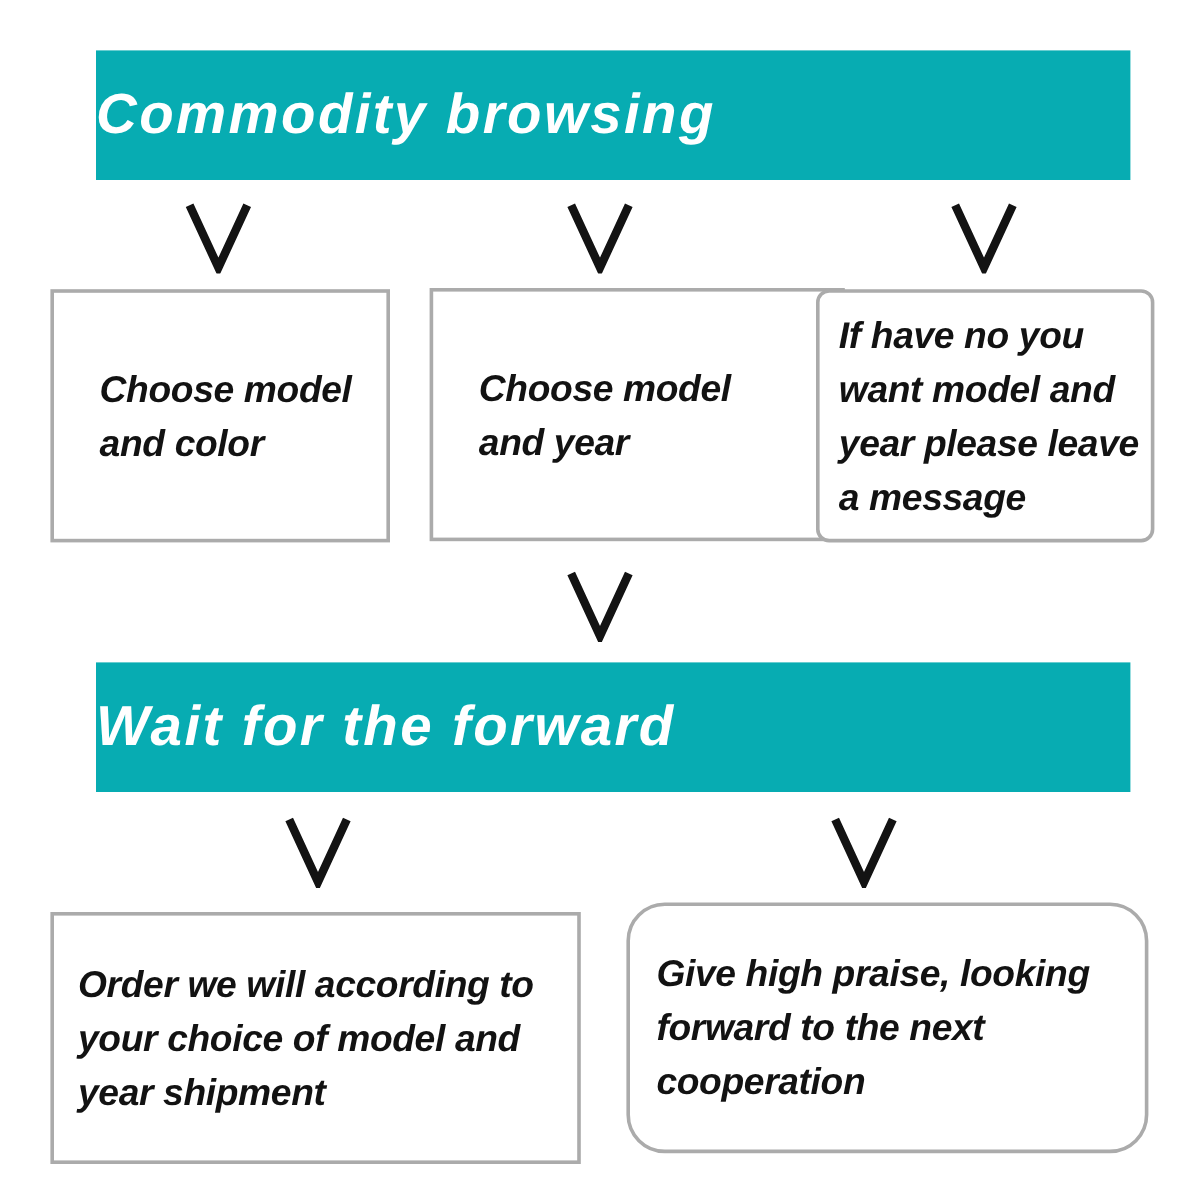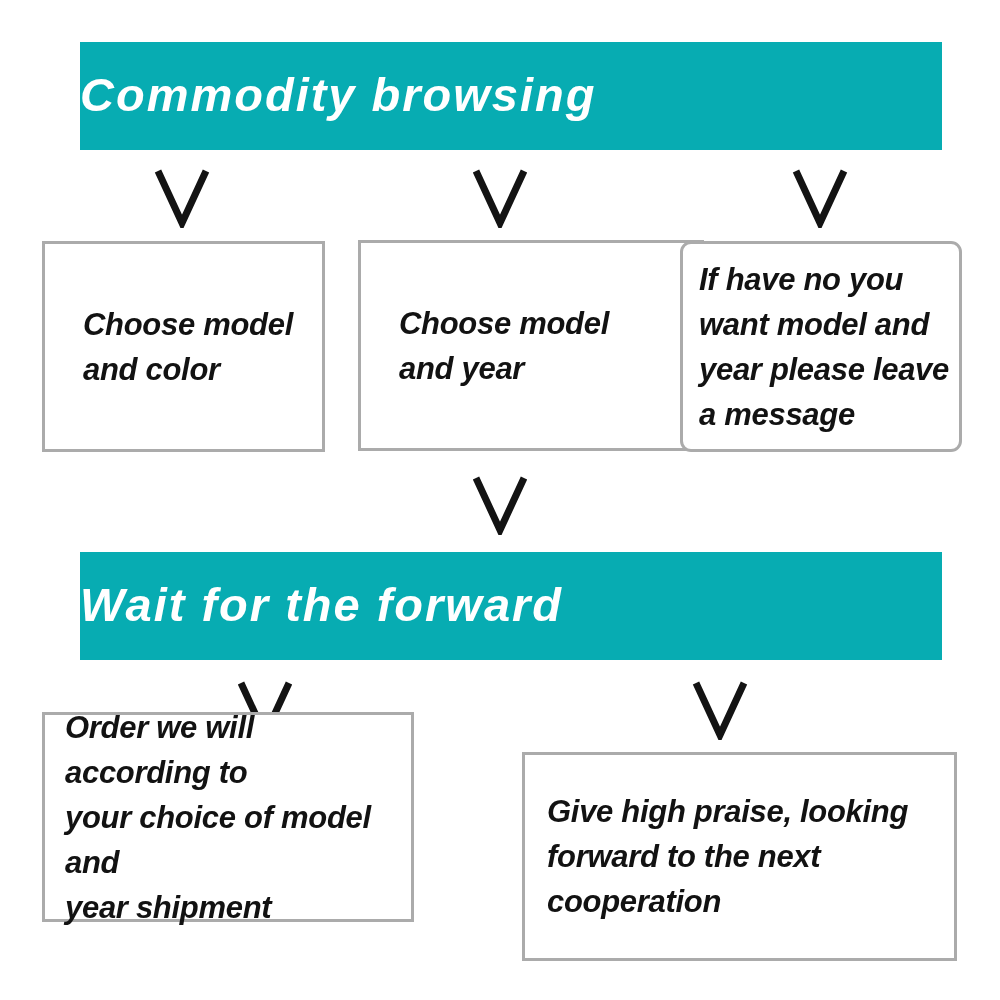--- a/index.html
+++ b/index.html
@@ -44,22 +44,22 @@
     font-size: 31px;
     font-weight: bold;
     font-style: italic;
     line-height: 45px;
     white-space: pre-line;
     letter-spacing: -0.3px;
   }
   #box-1 { left: 42px;  top: 241px; width: 283px; height: 211px; padding: 0 8px 0 38px; }
   #box-2 { left: 358px; top: 240px; width: 346px; height: 211px; padding: 0 8px 0 38px; }
   #box-3 { left: 680px; top: 241px; width: 282px; height: 211px; padding: 0 6px 0 16px; border-radius: 11px; }
-  #box-4 { left: 42px;  top: 712px; width: 372px; height: 210px; padding: 0 8px 0 20px; }
-  #box-5 { left: 522px; top: 752px; width: 435px; height: 209px; padding: 0 8px 0 22px; }
+  #box-4 { left: 42px;  top: 760px; width: 442px; height: 210px; padding: 0 8px 0 20px; }
+  #box-5 { left: 522px; top: 752px; width: 435px; height: 209px; padding: 0 8px 0 22px; border-radius: 32px; }
 
   
   .arrow {
     position: absolute;
     width: 60px; height: 62px;
     color: #131313;
   }
   .arrow svg { display: block; width: 100%; height: 100%; }
   #arrow-1 { left: 152px; top: 166px; }
   #arrow-2 { left: 470px; top: 166px; }

